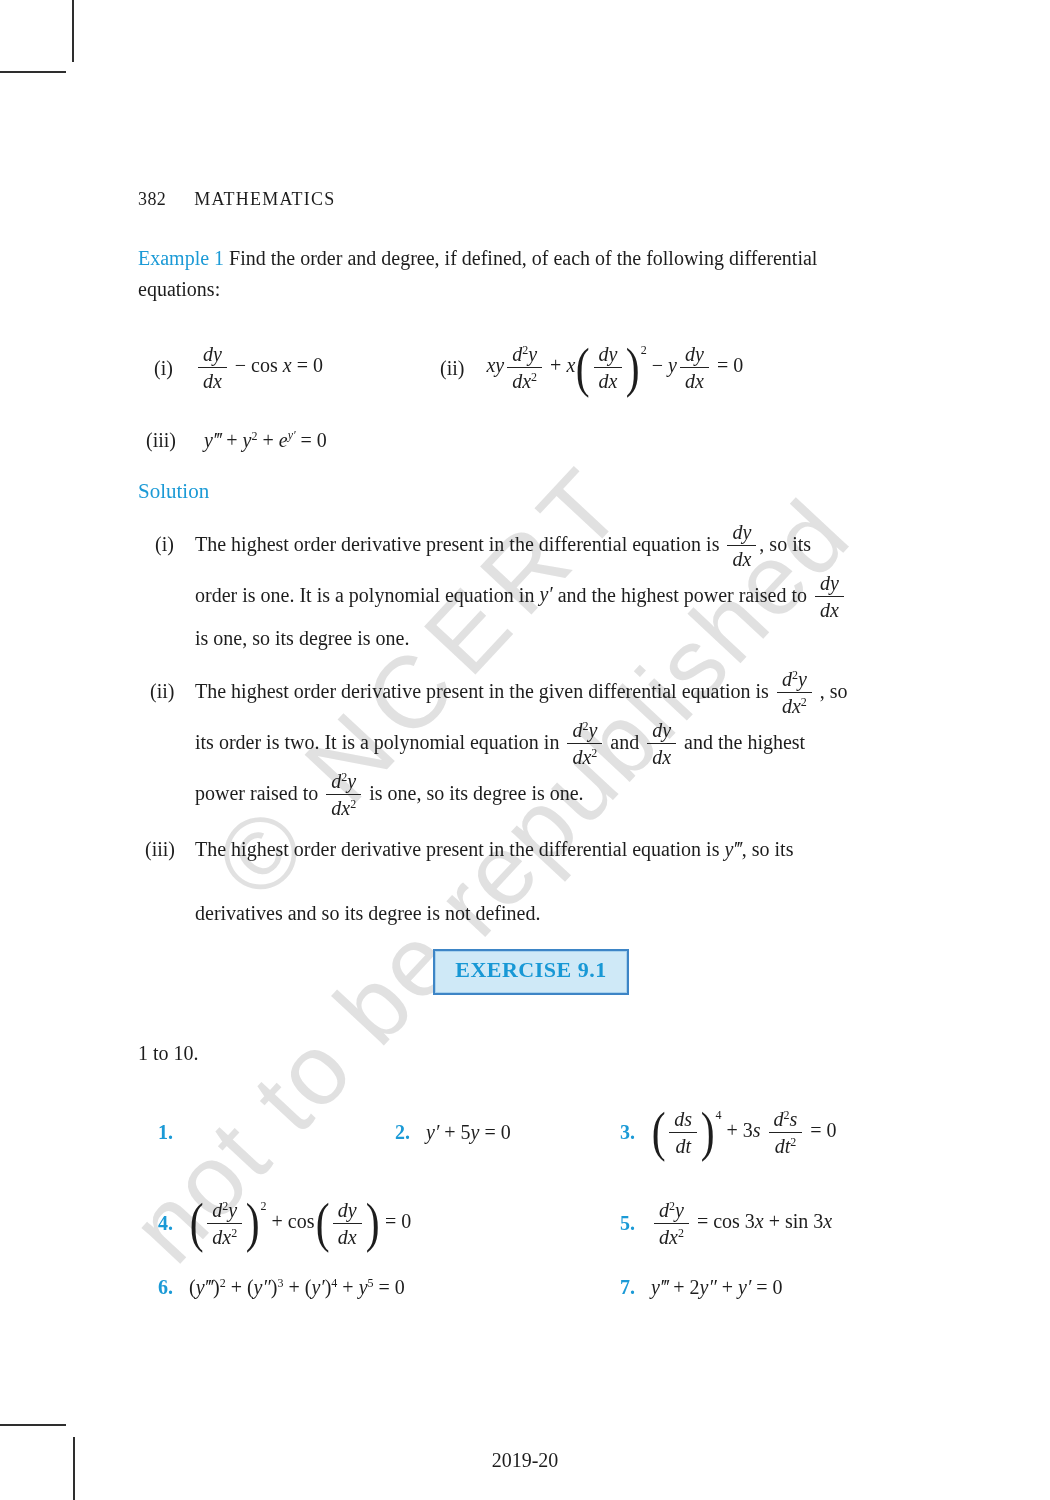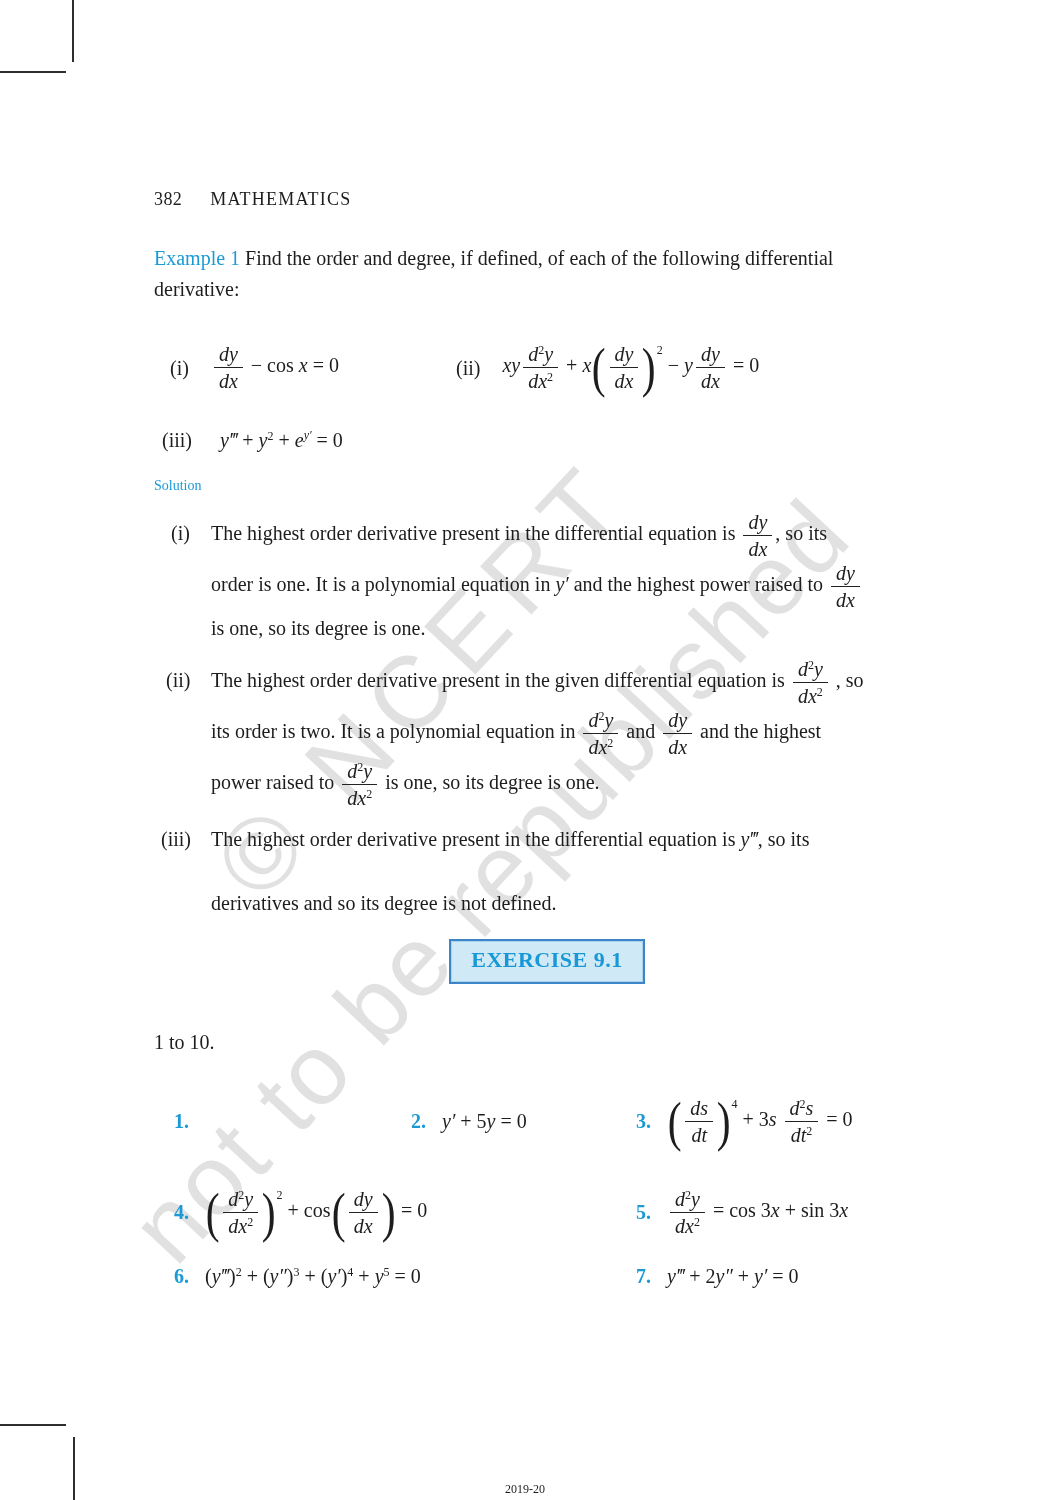--- a/index.html
+++ b/index.html
@@ -11,51 +11,51 @@
   .crop-tl-h{left:0;top:71px;width:66px;height:2px;}
   .crop-bl-h{left:0;top:1424px;width:66px;height:2px;}
   .crop-bl-v{left:73px;top:1437px;width:2px;height:63px;}
   
   .watermark{position:absolute;font-family:"Liberation Sans","DejaVu Sans",sans-serif;
              color:#c9c9c9;opacity:.55;white-space:nowrap;transform-origin:0 50%;
              line-height:1;z-index:0;font-weight:400;}
   .wm1{left:235px;top:830px;font-size:102px;letter-spacing:14px;transform:rotate(-47deg);}
   .wm2{left:150px;top:1195px;font-size:100px;letter-spacing:3px;transform:rotate(-47deg);}
   
-  .content{position:absolute;left:154px;top:186px;width:786px;z-index:1;
+  .content{position:absolute;left:138px;top:186px;width:786px;z-index:1;
            font-size:20px;line-height:1.55;}
   .page-header{font-size:18px;letter-spacing:.4px;}
   .page-header .pgnum{margin-right:28px;}
   .page-header .subj{letter-spacing:1.2px;}
   .blue{color:#1b9ad6;font-weight:normal;}
   .example-para{margin-top:29px;}
   
   .eq-row{display:flex;align-items:center;margin-top:8px;line-height:1.2;}
   .eq-item{display:flex;align-items:center;white-space:nowrap;}
   .eq-num{margin-right:22px;}
   .eq-row2{margin-top:6px;min-height:46px;}
   
-  .sol-h{margin-top:12px;font-size:14px;}
+  .sol-h{margin-top:12px;font-size:21px;}
   .sol-item{display:flex;align-items:baseline;margin-top:13px;}
   .sol-label{flex:none;width:57px;box-sizing:border-box;}
   .sol-text{flex:1;line-height:1.6;}
   
   .ex-box-wrap{text-align:center;margin-top:20px;}
   .ex-box{display:inline-block;background:#cfe9f7;border:2px solid #3d85c6;
           padding:2px 20px 5px;box-shadow:inset 0 0 0 1px #a8d2ee;}
   .ex-box-label{font-weight:bold;font-size:22px;color:#1898d5;letter-spacing:.5px;}
   .ex-intro{margin-top:12px;}
   .ex-row{display:flex;align-items:center;line-height:1.25;}
   .ex-row1{margin-top:4px;}
   .ex-row2{margin-top:8px;}
   .ex-row3{margin-top:12px;}
   .ex-prob{display:flex;align-items:center;white-space:nowrap;}
   .ex-num{color:#1b9ad6;font-weight:bold;margin-right:16px;}
-  .footer{position:absolute;left:0;top:1482px;width:100%;text-align:center;
-          font-size:12px;z-index:1;}
+  .footer{position:absolute;left:0;top:1449px;width:100%;text-align:center;
+          font-size:20px;z-index:1;}
   
   .math{white-space:nowrap;}
   .m-i{font-style:italic;}
   .m-r{font-style:normal;margin-top:8px;}
   .m-sp{font-size:.6em;vertical-align:.55em;line-height:0;}
   .m-spi{font-size:.6em;vertical-align:.65em;line-height:0;font-style:italic;}
   .m-hsp{font-size:.6em;vertical-align:1.5em;line-height:0;}
   .mfrac{display:inline-block;vertical-align:middle;text-align:center;margin:0 3px;line-height:1.2;}
   .mnum{display:block;padding:0 5px 1px;}
   .mden{display:block;border-top:1.5px solid #222;padding:1px 5px 0;}
@@ -77,21 +77,21 @@
 
   <div class="content">
 
     <div class="page-header">
       <span class="pgnum">382</span><span class="subj">MATHEMATICS</span>
     </div>
 
     <p class="example-para">
       <span class="blue">Example 1</span>
       <span>Find the order and degree, if defined, of each of the following differential</span><br>
-      <span>derivative:</span>
+      <span>equations:</span>
     </p>
 
     <div class="eq-row" style="min-height:86px;">
       <div class="eq-item" style="margin-left:16px;width:286px;">
         <span class="eq-num">(i)</span>
         <span class="math"><span class="mfrac"><span class="mnum"><span class="m-i">dy</span></span><span class="mden"><span class="m-i">dx</span></span></span><span class="m-r"> − cos </span><span class="m-i">x</span><span class="m-r"> = 0</span></span>
       </div>
       <div class="eq-item">
         <span class="eq-num">(ii)</span>
         <span class="math"><span class="m-i">xy</span><span class="mfrac"><span class="mnum"><span class="m-i">d</span><span class="m-sp">2</span><span class="m-i">y</span></span><span class="mden"><span class="m-i">dx</span><span class="m-sp">2</span></span></span><span class="m-r"> + </span><span class="m-i">x</span><span class="m-bp">(</span><span class="mfrac"><span class="mnum"><span class="m-i">dy</span></span><span class="mden"><span class="m-i">dx</span></span></span><span class="m-bp">)</span><span class="m-hsp">2</span><span class="m-r"> − </span><span class="m-i">y</span><span class="mfrac"><span class="mnum"><span class="m-i">dy</span></span><span class="mden"><span class="m-i">dx</span></span></span><span class="m-r"> = 0</span></span>

